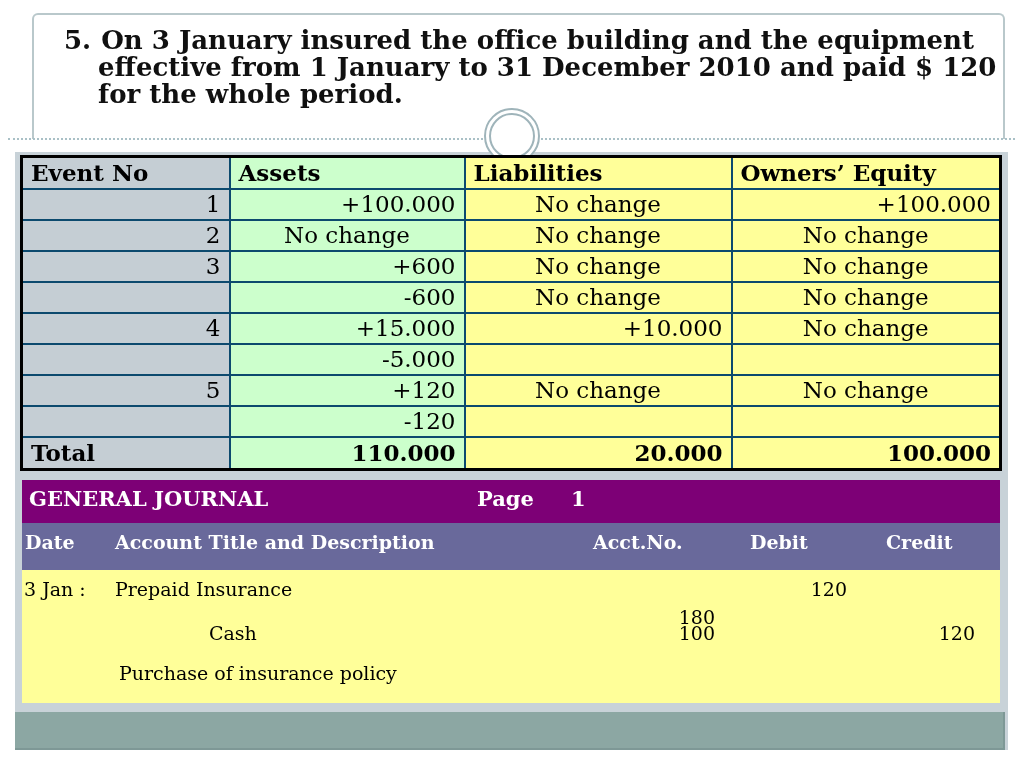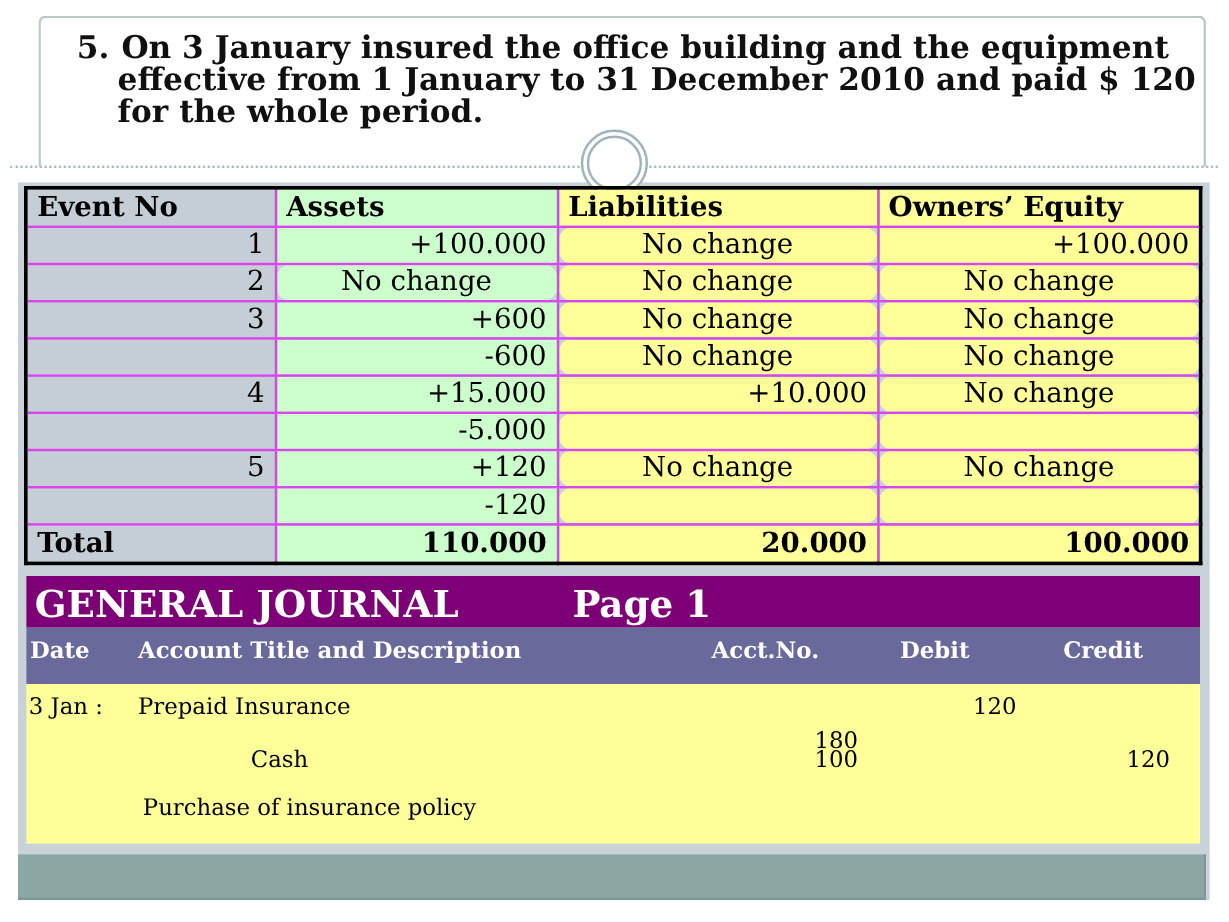--- a/index.html
+++ b/index.html
@@ -48,40 +48,40 @@
   .eq-table {
     position:absolute; left:20px; top:155px; width:979px; z-index:4;
     border-collapse:collapse; table-layout:fixed;
     font-size:23px; color:#000;
   }
   .eq-table col.c1 { width:208px; }
   .eq-table col.c2 { width:235px; }
   .eq-table col.c3 { width:267px; }
   .eq-table col.c4 { width:269px; }
   .eq-table td, .eq-table th {
-    border:2px solid #d946ef; padding:0 8px; height:31px;
+    border:2px solid #0c4a6e; padding:0 8px; height:31px;
     overflow:hidden; white-space:nowrap; vertical-align:middle;
   }
   .eq-table { border:3px solid #000; }
   .eq-table th { text-align:left; font-weight:bold; }
   .eq-table tr.hdr { height:32px; }
   .eq-table tr.totrow { height:33px;margin-top:39px; }
   .bg-gray  { background:#c5ced4; }
   .bg-green { background:#ccffcc; }
   .bg-yel   { background:#ffff99; }
   .num { text-align:right; }
-  .ctr { text-align:center;border-radius:13px; }
+  .ctr { text-align:center; }
   .lft { text-align:left; }
   .bold { font-weight:bold; }
 
   
   .journal { position:absolute; left:22px; top:480px; width:978px; z-index:4; }
   .j-titlebar {
     position:relative; height:43px; background:#7d0076;
-    color:#ffffff; font-weight:bold; font-size:31px;
+    color:#ffffff; font-weight:bold; font-size:21px;
   }
   .j-title      { position:absolute; left:7px;   top:6px; }
   .j-page-label { position:absolute; left:455px; top:6px; }
   .j-page-num   { position:absolute; left:549px; top:6px; }
   .j-header {
     position:relative; height:47px; background:#69699b;
     color:#ffffff; font-weight:bold; font-size:19px;
   }
   .jh-date    { position:absolute; left:3px;   top:8px; }
   .jh-account { position:absolute; left:93px;  top:8px; }

